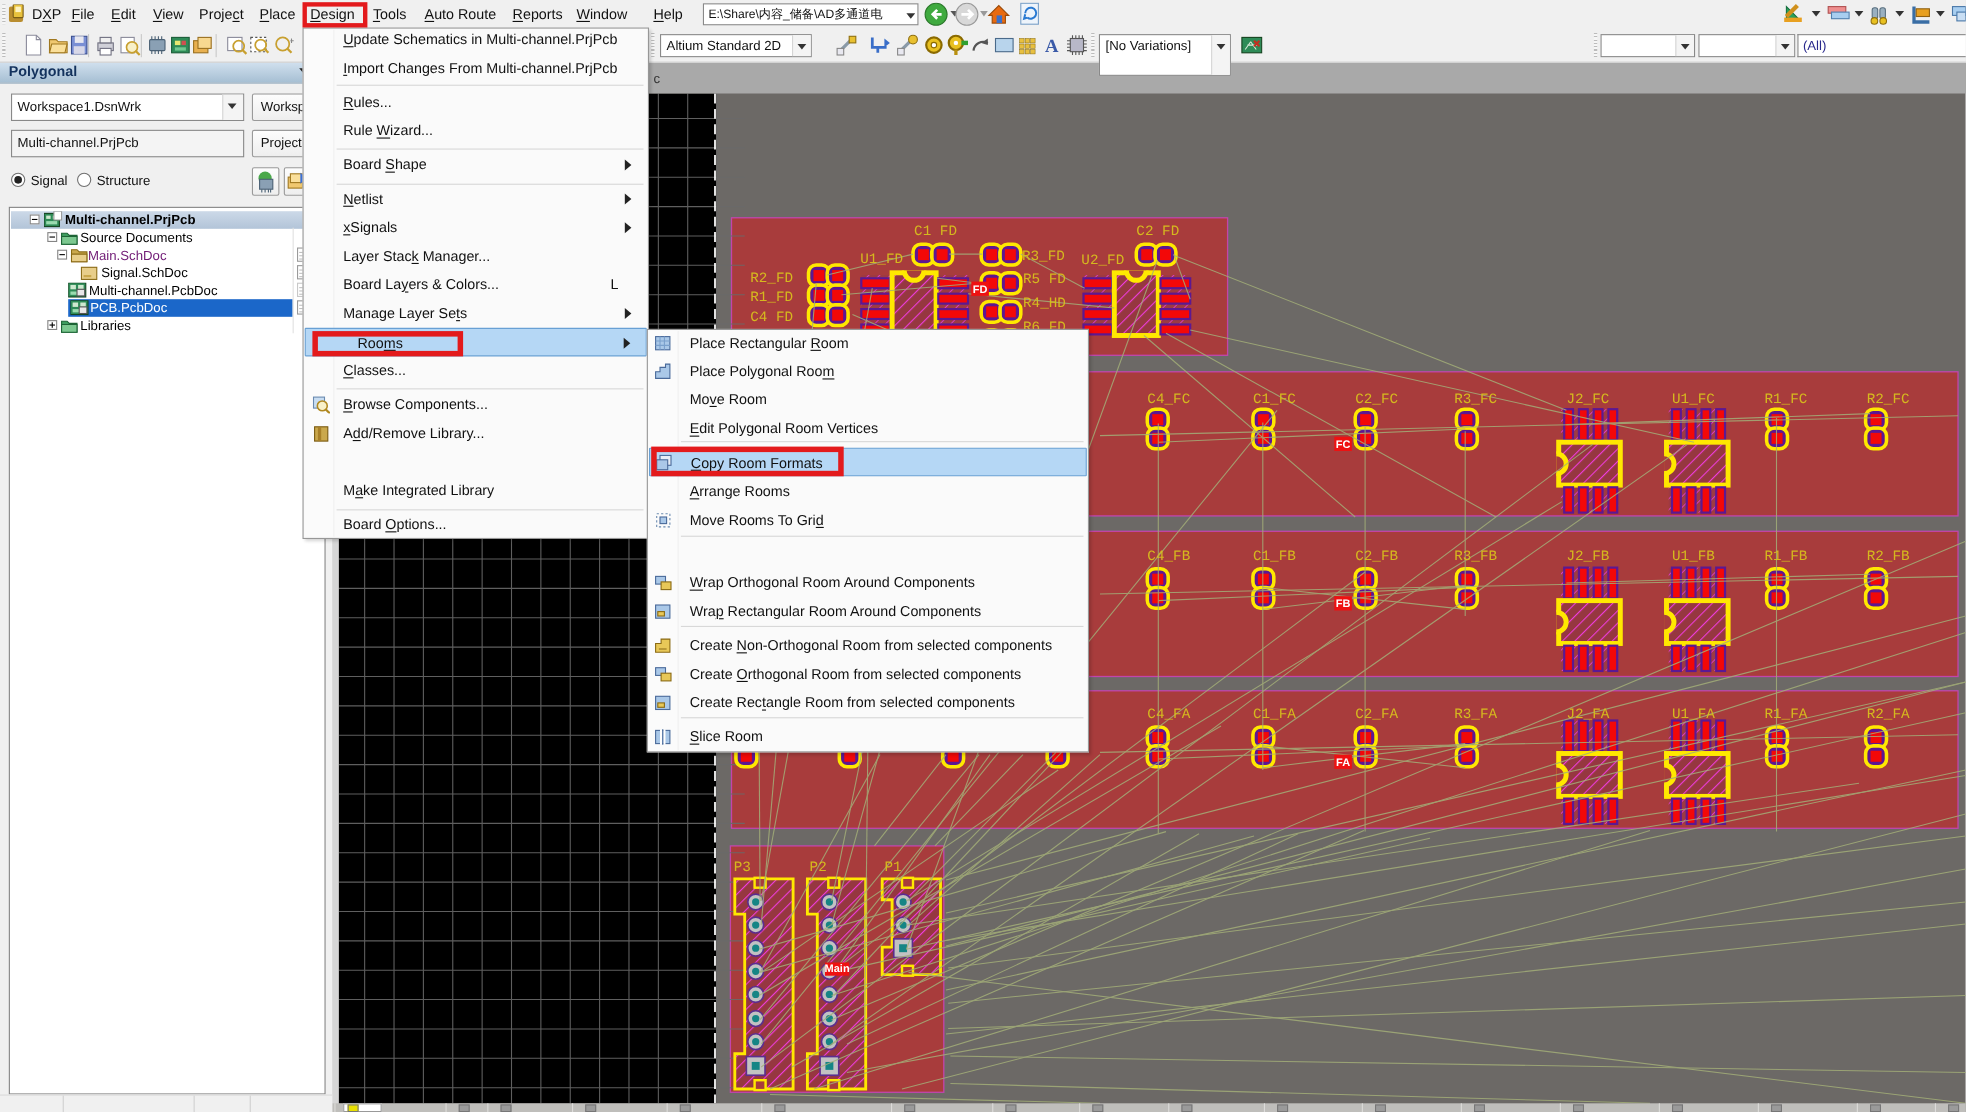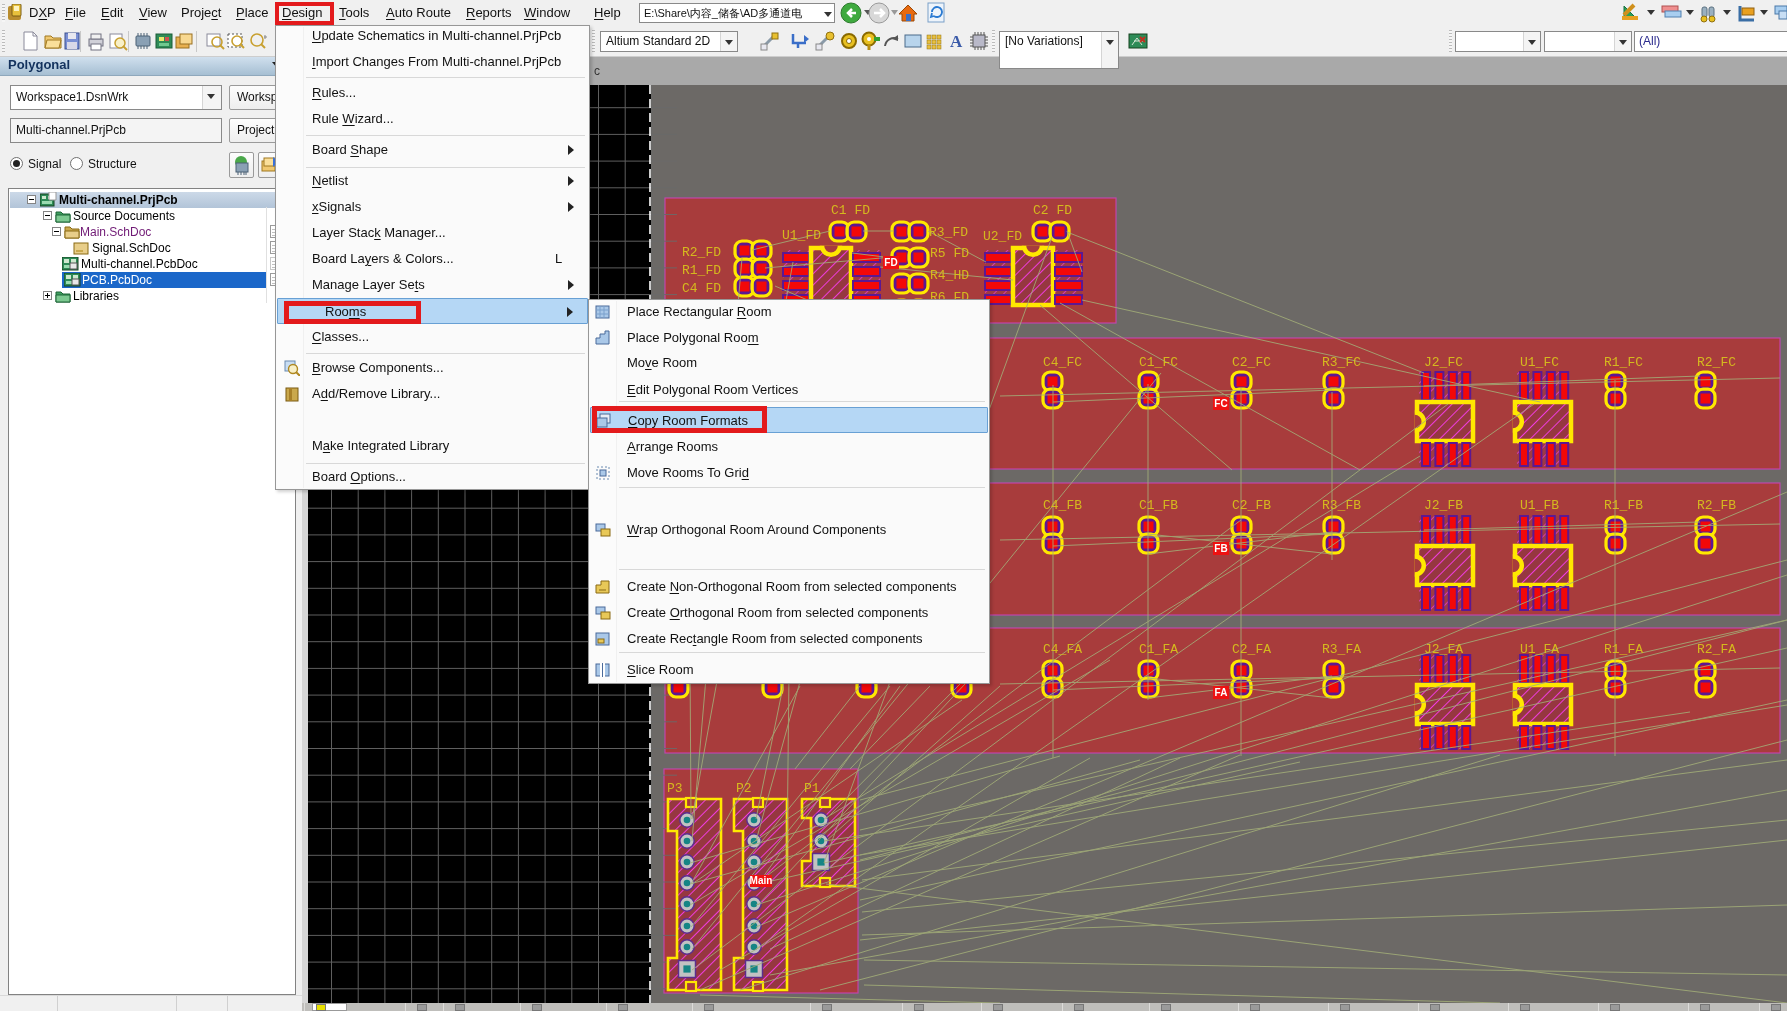--- a/index.html
+++ b/index.html
@@ -1003,20 +1003,27 @@
         </svg>
       </div>
       <div class="sep" style="top:187px"></div>
       <div class="item" style="top:217px">
         <span style="position:absolute;left:37px"><u>W</u>rap Orthogonal Room Around Components</span>
         <svg class="micon" style="left:5px">
           <rect x="1" y="2" width="9" height="7" fill="#aac8e8" stroke="#4a6a9a"></rect>
           <rect x="6" y="7" width="9" height="7" fill="#e8c858" stroke="#8a6a14"></rect>
         </svg>
       </div>
+      <div class="item" style="top:243px">
+        <span style="position:absolute;left:37px">Wra<u>p</u> Rectangular Room Around Components</span>
+        <svg class="micon" style="left:5px">
+          <rect x="1" y="2" width="13" height="12" fill="#aac8e8" stroke="#4a6a9a"></rect>
+          <rect x="3" y="8" width="6" height="4" fill="#e8c858" stroke="#8a6a14"></rect>
+        </svg>
+      </div>
       <div class="sep" style="top:269px"></div>
       <div class="item" style="top:274px">
         <span style="position:absolute;left:37px">Create <u>N</u>on-Orthogonal Room from selected components</span>
         <svg class="micon" style="left:5px">
           <path d="M1 14 L1 6 L6 6 L6 2 L14 2 L14 14 Z" fill="#e8c858" stroke="#8a6a14"></path>
           <path d="M4 11 h7" stroke="#8a6a14"></path>
         </svg>
       </div>
       <div class="item" style="top:300px">
         <span style="position:absolute;left:37px">Create <u>O</u>rthogonal Room from selected components</span>

